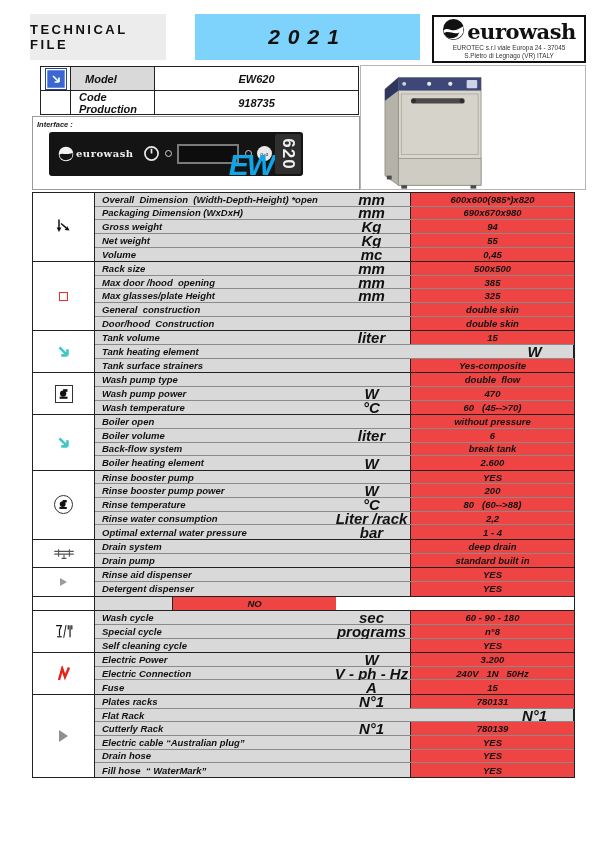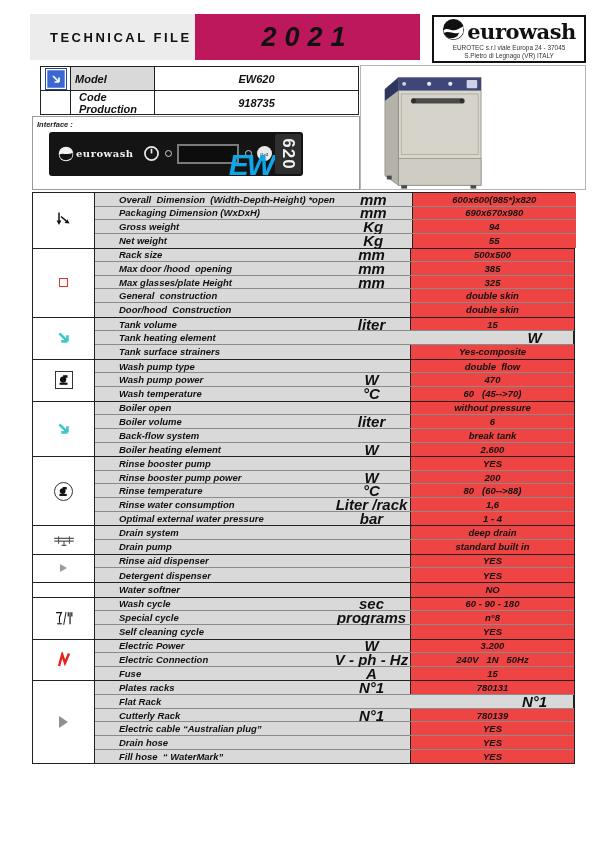--- a/index.html
+++ b/index.html
@@ -2,40 +2,40 @@
 <html><head>
 <meta charset="utf-8">
 <style>
   *{box-sizing:border-box;margin:0;padding:0}
   html,body{background:#fff}
   .page{position:relative;width:600px;height:848px;background:#fff;overflow:hidden;
         font-family:"Liberation Sans",sans-serif;color:#111}
 
   
   .hdr{position:absolute;left:30px;top:14px;width:556px;height:48px}
-  .hdr-title{position:absolute;left:0;top:0;width:165px;height:46px;background:#ececec;
-             display:flex;align-items:center;padding-left:20px;
+  .hdr-title{position:absolute;left:0;top:0;width:136px;height:46px;background:#ececec;
+             display:flex;align-items:center;
              font-weight:bold;font-size:13px;letter-spacing:2.5px}
-  .hdr-year{position:absolute;left:165px;top:0;width:225px;height:46px;background:#be185d;
+  .hdr-year{position:absolute;left:165px;top:0;width:225px;height:46px;background:#7dd3fc;
             display:flex;align-items:center;justify-content:center;
-            font-style:italic;font-weight:bold;font-size:27px;letter-spacing:8px}
+            font-style:italic;font-weight:bold;font-size:21px;letter-spacing:8px}
   .brand-box{position:absolute;right:0;top:1px;width:154px;height:48px;background:#fff;
              border:2px solid #111;text-align:center;padding-top:1px}
   .brand-row{display:flex;align-items:center;justify-content:center;gap:2px;height:26px}
   .brand-name{font-family:"DejaVu Serif",serif;font-weight:bold;font-size:21px;
               letter-spacing:-0.5px;line-height:1}
   .brand-addr{font-size:6.4px;line-height:7.5px;color:#333}
 
   
   .model-tb{position:absolute;left:40px;top:66px;display:grid;
             grid-template-columns:30px 84px 204px;grid-auto-rows:24px;
             border-left:1px solid #222;border-top:1px solid #222}
   .mcell{border-right:1px solid #222;border-bottom:1px solid #222;
          display:flex;align-items:center;font-style:italic;font-size:11px}
-  .mshade{background:#d9d9d9;font-weight:bold;padding-left:4px}
+  .mshade{background:#d9d9d9;font-weight:bold;padding-left:14px}
   .mlabel{padding-left:8px;font-weight:bold}
   .mvalue{justify-content:center;font-weight:bold}
   .blue-sq{width:22px;height:22px;margin:auto;background:#3a67d0;border:1px solid #26479a;
            box-shadow:inset 0 0 0 1.3px #fff;display:flex;align-items:center;justify-content:center}
 
   
   .ifbox{position:absolute;left:32px;top:116px;width:328px;height:74px;border:1px solid #9a9a9a}
   .iflabel{position:absolute;left:4px;top:3px;font-style:italic;font-weight:bold;font-size:7.5px;color:#222}
   .panel{position:absolute;left:16px;top:15px;width:254px;height:44px;background:#141414;border-radius:3px}
   .p-logo{position:absolute;left:9px;top:14px;width:16px;height:16px}
@@ -61,21 +61,21 @@
   
   .spec{position:absolute;left:32px;top:192px;width:543px;border:1.4px solid #222;background:#fff}
   .sgroup{display:flex;border-bottom:1px solid #222}
   .sgroup:last-child{border-bottom:none}
   .sicon{width:62px;min-width:62px;border-right:1px solid #222;display:flex;align-items:center;
          justify-content:center;background:#fff}
   .srows{flex:1}
   .srow{display:flex;height:13.65px;border-bottom:0.8px solid #8a8a8a}
   .srow:last-child{border-bottom:none}
   .sdesc{flex:1;background:#d9d9d9;font-style:italic;font-weight:bold;font-size:9.5px;
-         display:flex;align-items:center;padding-left:24px;white-space:pre;overflow:hidden}
+         display:flex;align-items:center;padding-left:7px;white-space:pre;overflow:hidden}
   .sunit{width:78px;min-width:78px;background:#d9d9d9;border-right:1px solid #222;
          display:flex;align-items:center;justify-content:center;
          font-style:italic;font-weight:bold;font-size:15px}
   .svalue{width:163px;min-width:163px;display:flex;align-items:center;justify-content:center;
           font-style:italic;font-weight:bold;font-size:9.5px;white-space:pre;background:#ef4444}
 
   
   .ic-sqbox{width:18px;height:18px;border:1px solid #333;display:flex;align-items:center;justify-content:center}
   .ic-cibox{width:19px;height:19px;border:1px solid #333;border-radius:50%;display:flex;align-items:center;justify-content:center}
   .redsq{width:9px;height:9px;border:1.8px solid #e5332a;background:#fff}
@@ -193,20 +193,25 @@
           <div class="srow">
             <div class="sdesc">Gross weight</div>
             <div class="sunit">Kg</div>
             <div class="svalue">94</div>
           </div>
           <div class="srow">
             <div class="sdesc">Net weight</div>
             <div class="sunit">Kg</div>
             <div class="svalue">55</div>
           </div>
+          <div class="srow">
+            <div class="sdesc">Volume</div>
+            <div class="sunit">mc</div>
+            <div class="svalue">0,45</div>
+          </div>
         </div>
       </div>
       <div class="sgroup">
         <div class="sicon">
           <span class="redsq"></span>
         </div>
         <div class="srows">
           <div class="srow">
             <div class="sdesc">Rack size</div>
             <div class="sunit">mm</div>
@@ -336,21 +341,21 @@
             <div class="svalue">200</div>
           </div>
           <div class="srow">
             <div class="sdesc">Rinse temperature</div>
             <div class="sunit">°C</div>
             <div class="svalue">80   (60--&gt;88)</div>
           </div>
           <div class="srow">
             <div class="sdesc">Rinse water consumption</div>
             <div class="sunit">Liter /rack</div>
-            <div class="svalue">1,6</div>
+            <div class="svalue">2,2</div>
           </div>
           <div class="srow">
             <div class="sdesc">Optimal external water pressure</div>
             <div class="sunit">bar</div>
             <div class="svalue">1 - 4</div>
           </div>
         </div>
       </div>
       <div class="sgroup">
         <div class="sicon">
@@ -387,21 +392,20 @@
             <div class="sdesc">Detergent dispenser</div>
             <div class="sunit"></div>
             <div class="svalue">YES</div>
           </div>
         </div>
       </div>
       <div class="sgroup">
         <div class="sicon"></div>
         <div class="srows">
           <div class="srow">
-            <div class="sdesc">Water softner</div>
             <div class="sunit"></div>
             <div class="svalue">NO</div>
           </div>
         </div>
       </div>
       <div class="sgroup">
         <div class="sicon">
           <svg width="19" height="15" viewBox="0 0 18 14">
             <path d="M2,1.5 L7,1.5 L5.2,5.5 L5.2,11" stroke="#111" stroke-width="1.1" fill="none"></path>
             <line x1="3" y1="12" x2="7.4" y2="12" stroke="#111" stroke-width="1.1"></line>

